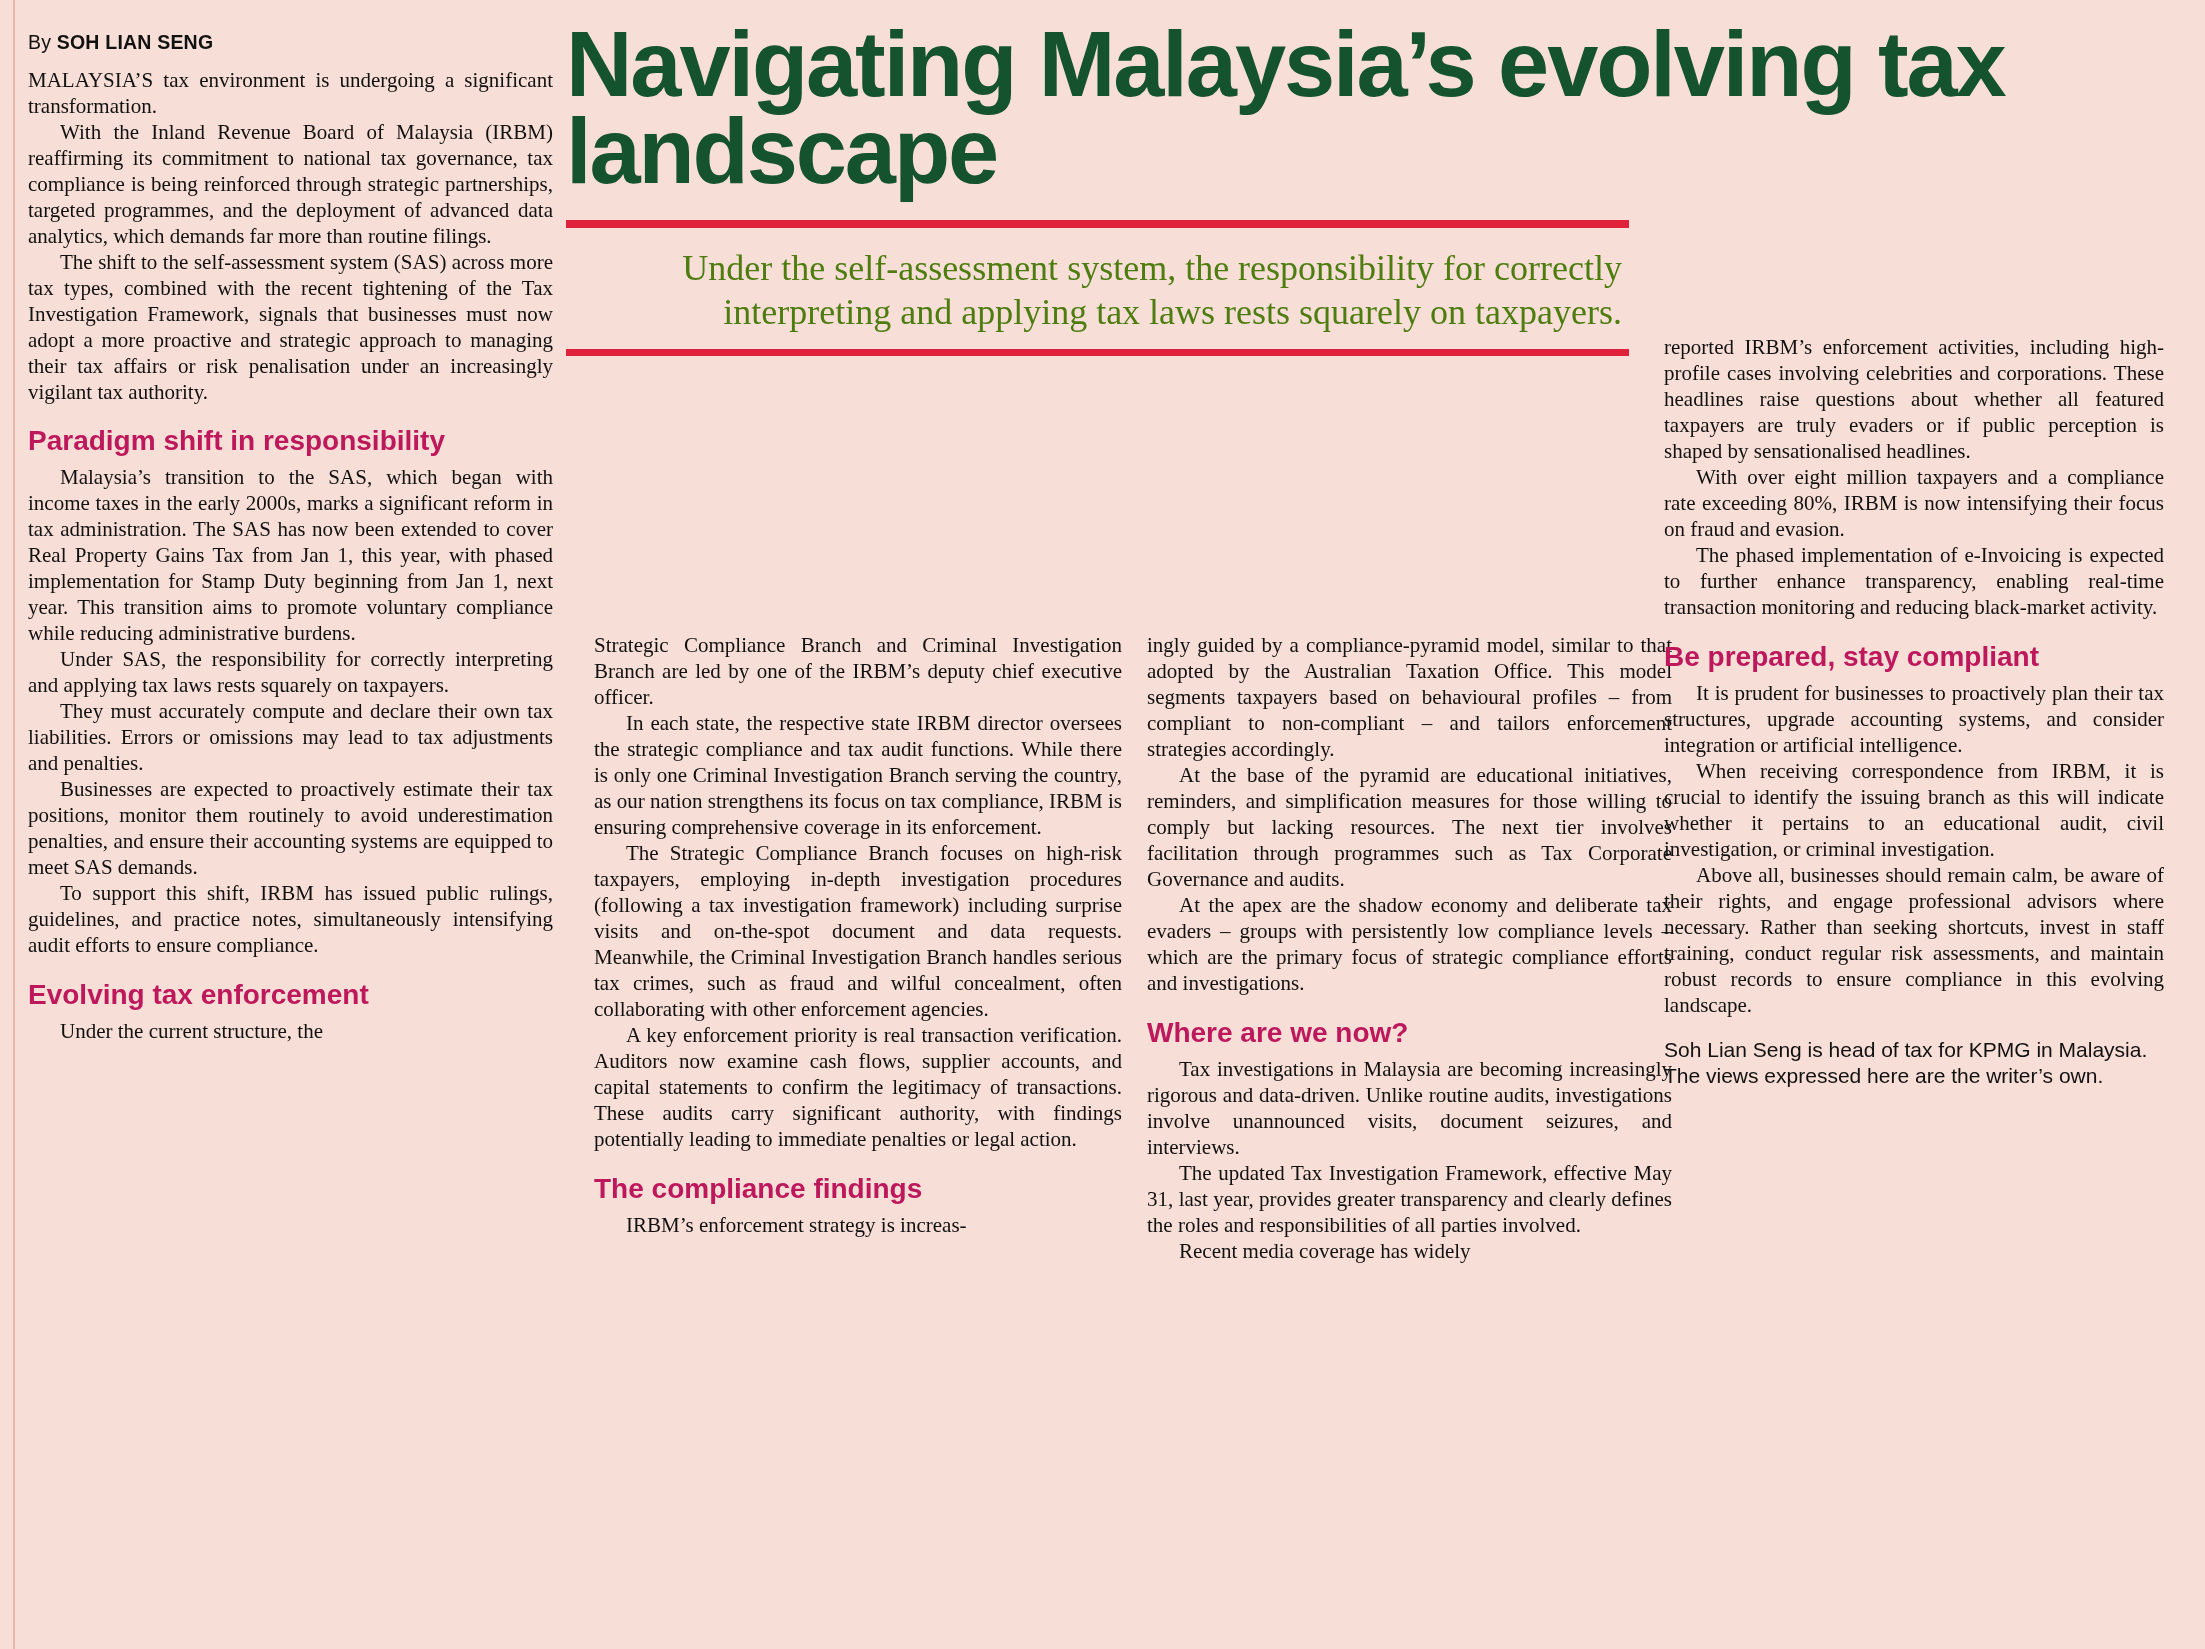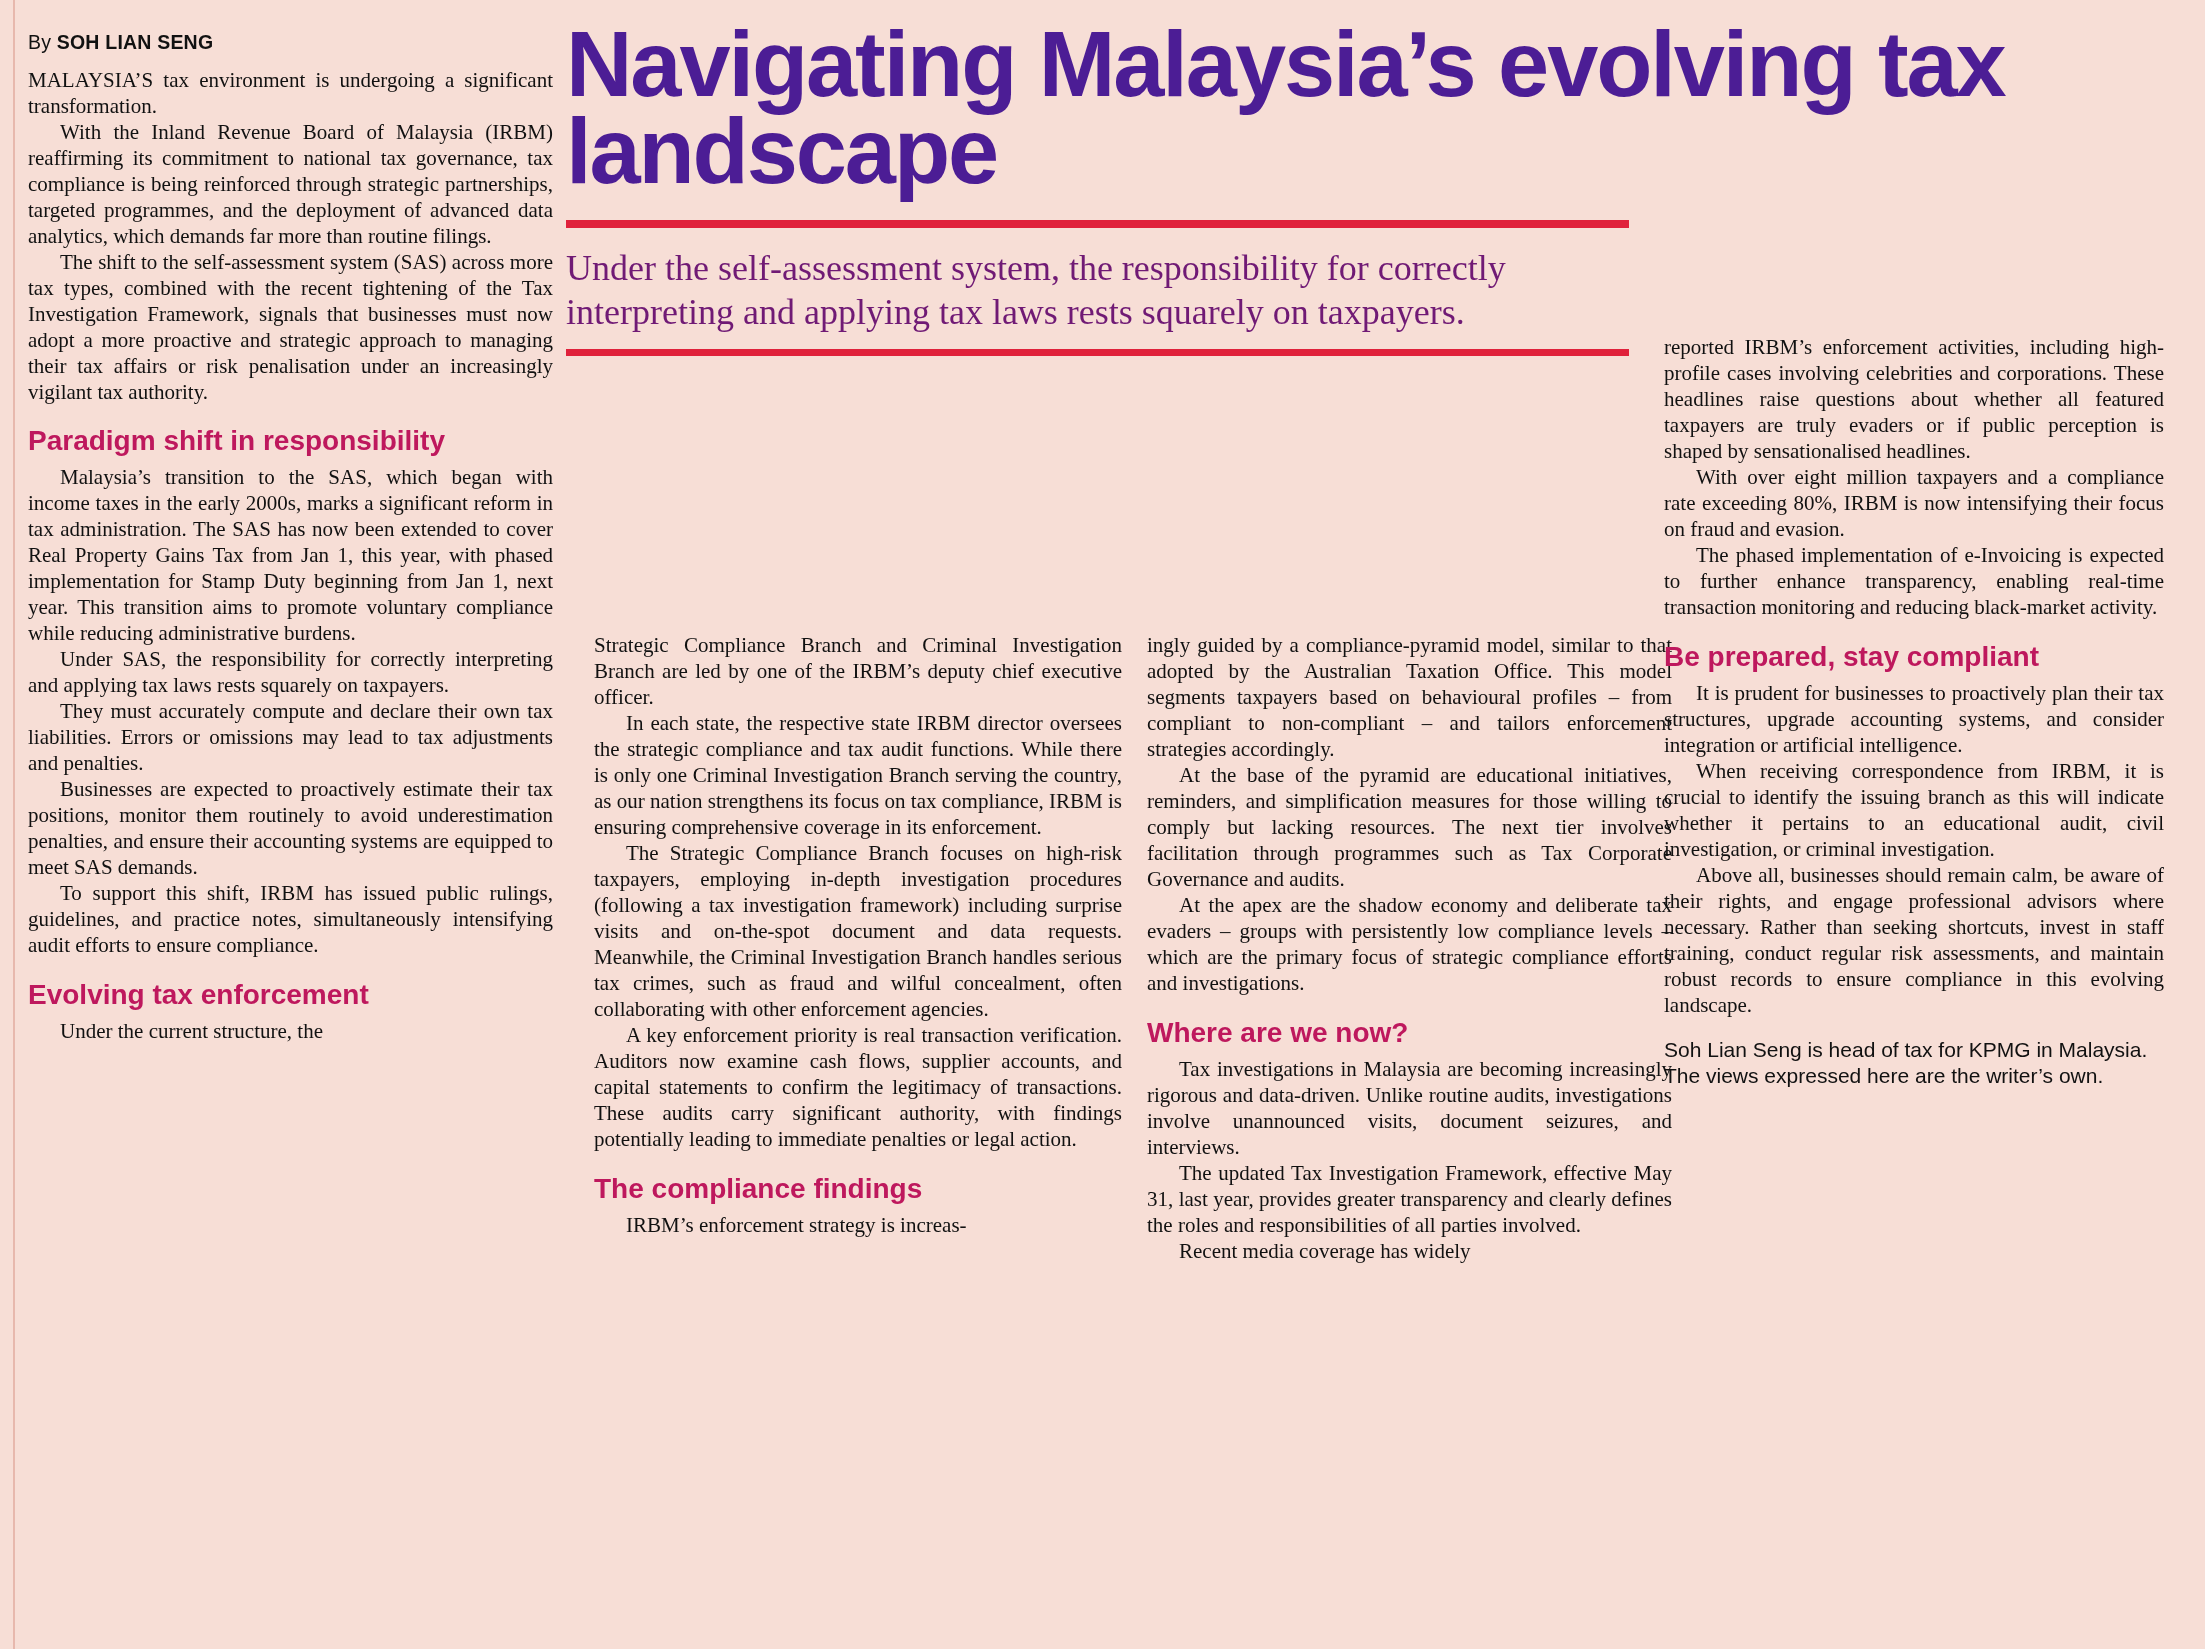--- a/index.html
+++ b/index.html
@@ -84,36 +84,37 @@
     top: 21px;
     width: 1612px;
   }
   h1.headline {
     font-family: "Liberation Sans", sans-serif;
     font-weight: 700;
     font-size: 92px;
     line-height: 87px;
     letter-spacing: -2.1px;
     margin: 0;
-    color: #4c1d95;
+    color: #14532d;
   }
   .rule-red {
     height: 7.6px;
     background: #e0213b;
     margin: 25px 0 0 0;
     width: 1063px;
   }
   .standfirst {
     font-family: "Liberation Serif", serif;
     font-size: 36px;
     line-height: 44px;
     font-weight: 400;
     margin: 18px 0 15.3px 0;
     width: 1056px;
-    color: #701a75;
+    color: #4d7c0f;
+    text-align: right;
   }
   .rule-red2 {
     height: 7.6px;
     background: #e0213b;
     width: 1063px;
     margin-bottom: 0;
   }
 
   
   .lower {

